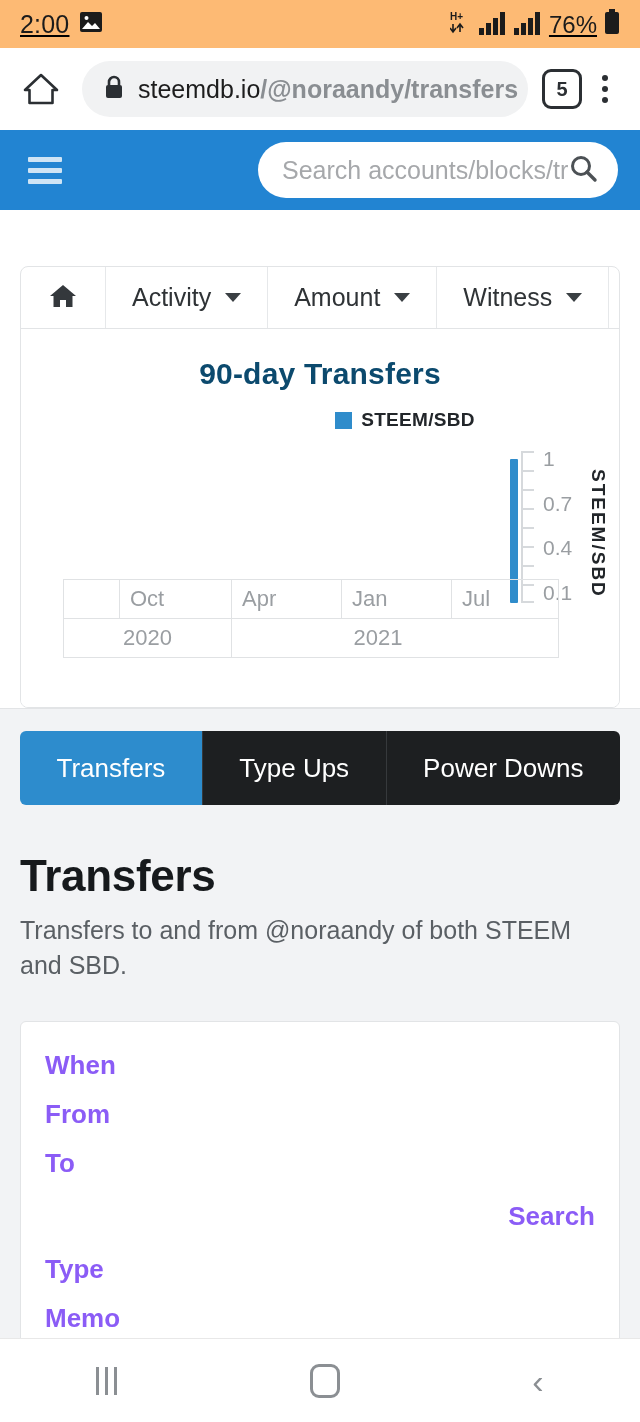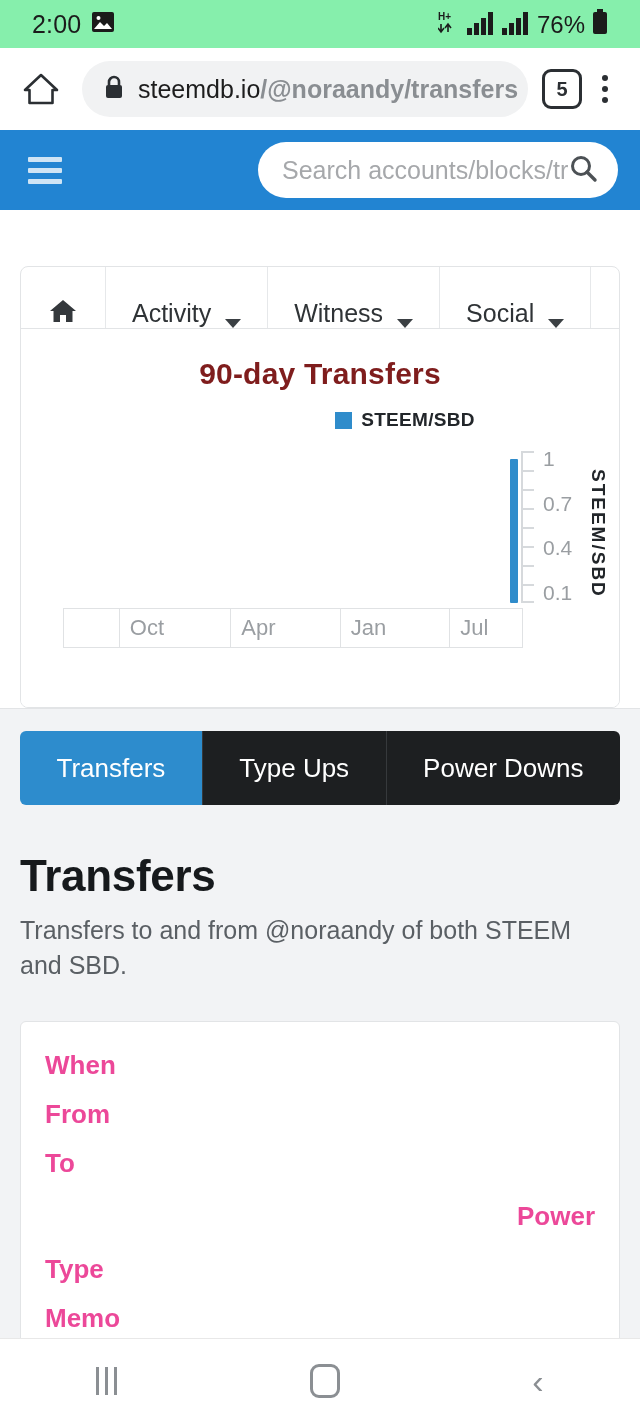--- a/index.html
+++ b/index.html
@@ -8,22 +8,23 @@
     font-family: "Liberation Sans", sans-serif;
     background: #ffffff;
     overflow: hidden;
   }
   body { position: relative; }
 
   
   .statusbar {
     height: 48px; width: 100%;
     display: flex; align-items: center;
-    padding: 0 32px;
-    background: #86efac;
+    padding: 0 20px;
+    background: #fdba74;
+    text-decoration: underline;
   }
   .sb-left { display: flex; align-items: center; gap: 10px; }
   .sb-time { font-size: 25px; color: #1b1b1b; letter-spacing: .2px; }
   .sb-right { margin-left: auto; display: flex; align-items: flex-end; gap: 7px; }
   .sb-battery-text { font-size: 24px; color: #1b1b1b; }
   .ico { display: inline-block; }
 
   
   .browser-bar {
     height: 82px; width: 100%;
@@ -92,42 +93,42 @@
     background: #ffffff;
     overflow: hidden;
   }
   .tabstrip {
     display: flex;
     height: 62px;
     border-bottom: 1px solid #e2e4e6;
     overflow: hidden;
   }
   .tabitem {
-    display: flex; align-items: flex-end; justify-content: center;
+    display: flex; align-items: center; justify-content: center;
     gap: 14px;
     padding: 0 26px;
     border-right: 1px solid #e6e8ea;
     font-size: 25px; color: #2f3336;
     white-space: nowrap;
     flex: 0 0 auto;
   }
   .tabitem.home-tab { padding: 0 28px; }
   .caret {
     width: 0; height: 0;
     border-left: 8px solid transparent;
     border-right: 8px solid transparent;
     border-top: 9px solid #3a3f43;
   }
   .house { font-size: 26px; color: #34383c; line-height: 1; }
 
   
   .chart-area { position: relative; height: 378px; background: #fff; }
   .chart-title {
     text-align: center;
-    font-size: 30px; font-weight: bold; color: #7f1d1d;
+    font-size: 30px; font-weight: bold; color: #0c4a6e;
     padding-top: 28px;
     letter-spacing: .2px;
   }
   .legend {
     display: flex; align-items: center; justify-content: center;
     gap: 9px; margin-top: 18px;
     padding-left: 170px;
   }
   .legend-swatch { width: 17px; height: 17px; background: #2f8ccb; display: block; }
   .legend-label { font-size: 19px; font-weight: bold; color: #22262a; letter-spacing: .3px; }
@@ -149,21 +150,21 @@
     writing-mode: vertical-rl; letter-spacing: 2px;
   }
   .bar {
     position: absolute;
     width: 8px;
     background: #2f8ccb;
     border-radius: 1px;
   }
 
   
-  .xaxis { position: absolute; left: 42px; top: 157px; width: 460px; }
+  .xaxis { position: absolute; left: 42px; top: 128px; width: 496px; }
   .xrow { display: flex; border: 1px solid #e0e2e4; border-bottom: none; }
   .xrow:last-child { border-bottom: 1px solid #e0e2e4; }
   .xcell {
     border-right: 1px solid #e0e2e4;
     font-size: 22px; color: #9a9ea2;
     padding: 6px 0 7px 10px;
     height: 38px;
   }
   .xcell:last-child { border-right: none; }
   .xcell.center { text-align: center; padding-left: 0; }
@@ -188,21 +189,21 @@
   
   .table-card {
     margin-top: 38px;
     background: #ffffff;
     border: 1px solid #e2e4e6;
     border-radius: 6px;
     overflow: hidden;
   }
   .thead { padding: 28px 24px 26px 24px; position: relative; }
   .th {
-    font-size: 26px; font-weight: bold; color: #ec4899;
+    font-size: 26px; font-weight: bold; color: #8b5cf6;
     margin-bottom: 18px;
   }
   .th.amount { text-align: right; margin-top: 22px; margin-bottom: 22px; }
   .trow-empty { border-top: 1px solid #e7e9eb; height: 52px; }
 
   
   .navbar-android {
     position: absolute; left: 0; bottom: 0;
     width: 640px; height: 84px;
     background: #ffffff;
@@ -313,25 +314,25 @@
             <svg width="28" height="26" viewBox="0 0 28 26">
                 <path d="M14 2 L27 13 L23.5 13 L23.5 24 L17 24 L17 17 L11 17 L11 24 L4.5 24 L4.5 13 L1 13 Z" fill="#34383c"></path>
               </svg>
           </span>
         </div>
         <div class="tabitem">
           <span>Activity</span>
           <span class="caret"></span>
         </div>
         <div class="tabitem">
+          <span>Amount</span>
+          <span class="caret"></span>
+        </div>
+        <div class="tabitem">
           <span>Witness</span>
-          <span class="caret"></span>
-        </div>
-        <div class="tabitem">
-          <span>Social</span>
           <span class="caret"></span>
         </div>
         <div class="tabitem">
           <span>Dat</span>
         </div>
       </div>
 
       <div class="chart-area">
         <div class="chart-title">90-day Transfers</div>
         <div class="legend">
@@ -364,20 +365,24 @@
           <div class="bar" style="left:489px; top:8px; height:144px;"></div>
 
           <div class="xaxis">
             <div class="xrow">
               <div class="xcell" style="width:56px"></div>
               <div class="xcell" style="width:112px">Oct</div>
               <div class="xcell" style="width:110px">Apr</div>
               <div class="xcell" style="width:110px">Jan</div>
               <div class="xcell" style="width:72px">Jul</div>
             </div>
+            <div class="xrow">
+              <div class="xcell center" style="width:168px">2020</div>
+              <div class="xcell center" style="width:292px">2021</div>
+            </div>
           </div>
 
         </div>
       </div>
     </div>
   </div>
 
   <div class="lower">
 
     <div class="btn-group">
@@ -387,21 +392,21 @@
     </div>
 
     <div class="section-title">Transfers</div>
     <div class="section-sub">Transfers to and from @noraandy of both STEEM and SBD.</div>
 
     <div class="table-card">
       <div class="thead">
         <div class="th">When</div>
         <div class="th">From</div>
         <div class="th">To</div>
-        <div class="th amount">Power</div>
+        <div class="th amount">Search</div>
         <div class="th">Type</div>
         <div class="th">Memo</div>
       </div>
       <div class="trow-empty"></div>
     </div>
 
   </div>
 </div>
 
 <div class="navbar-android">

